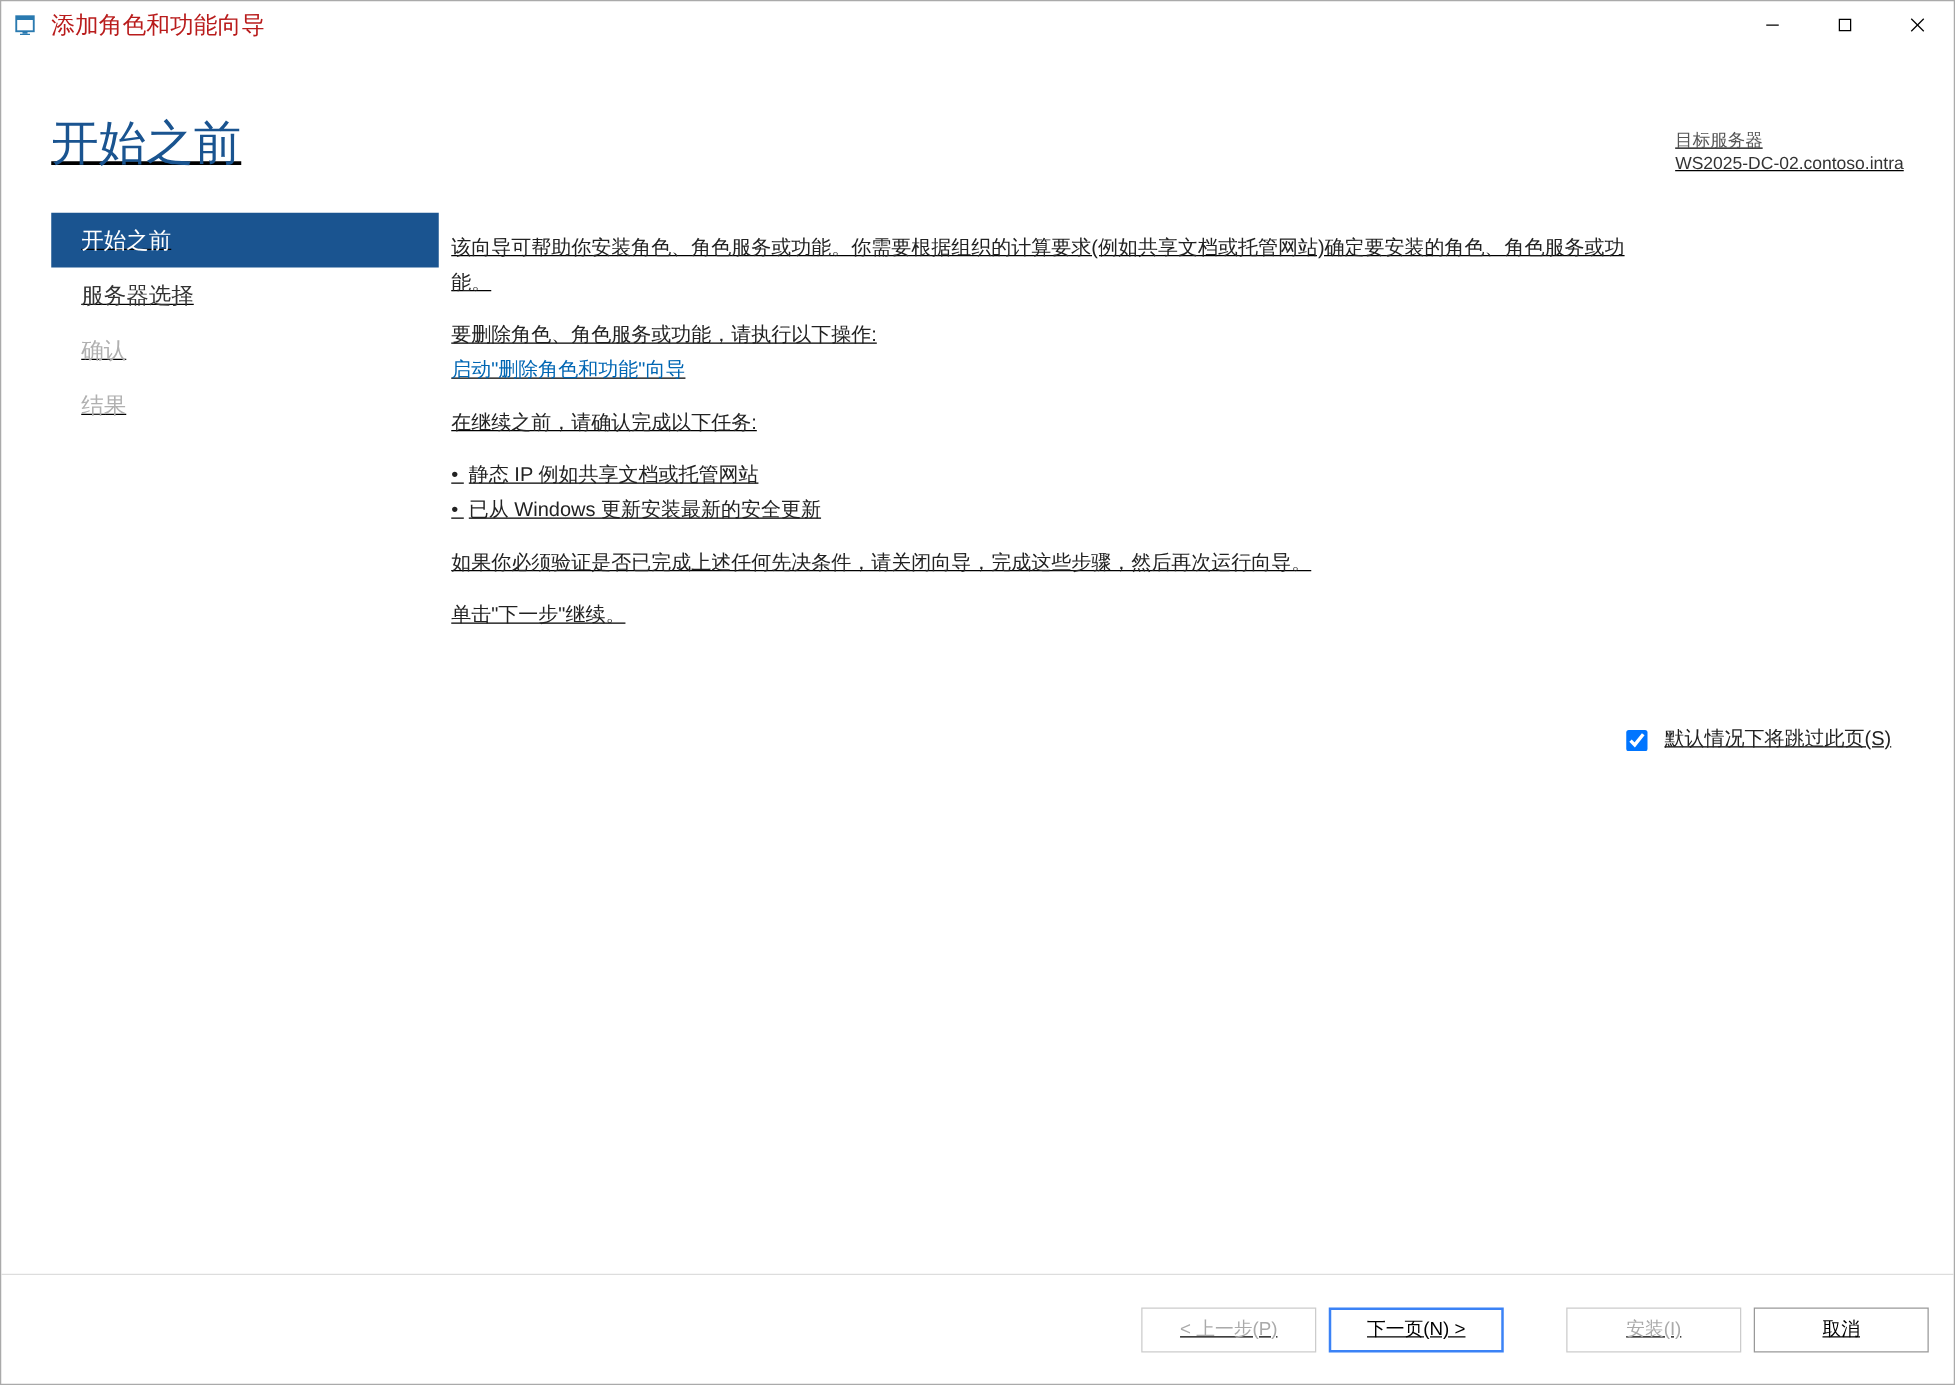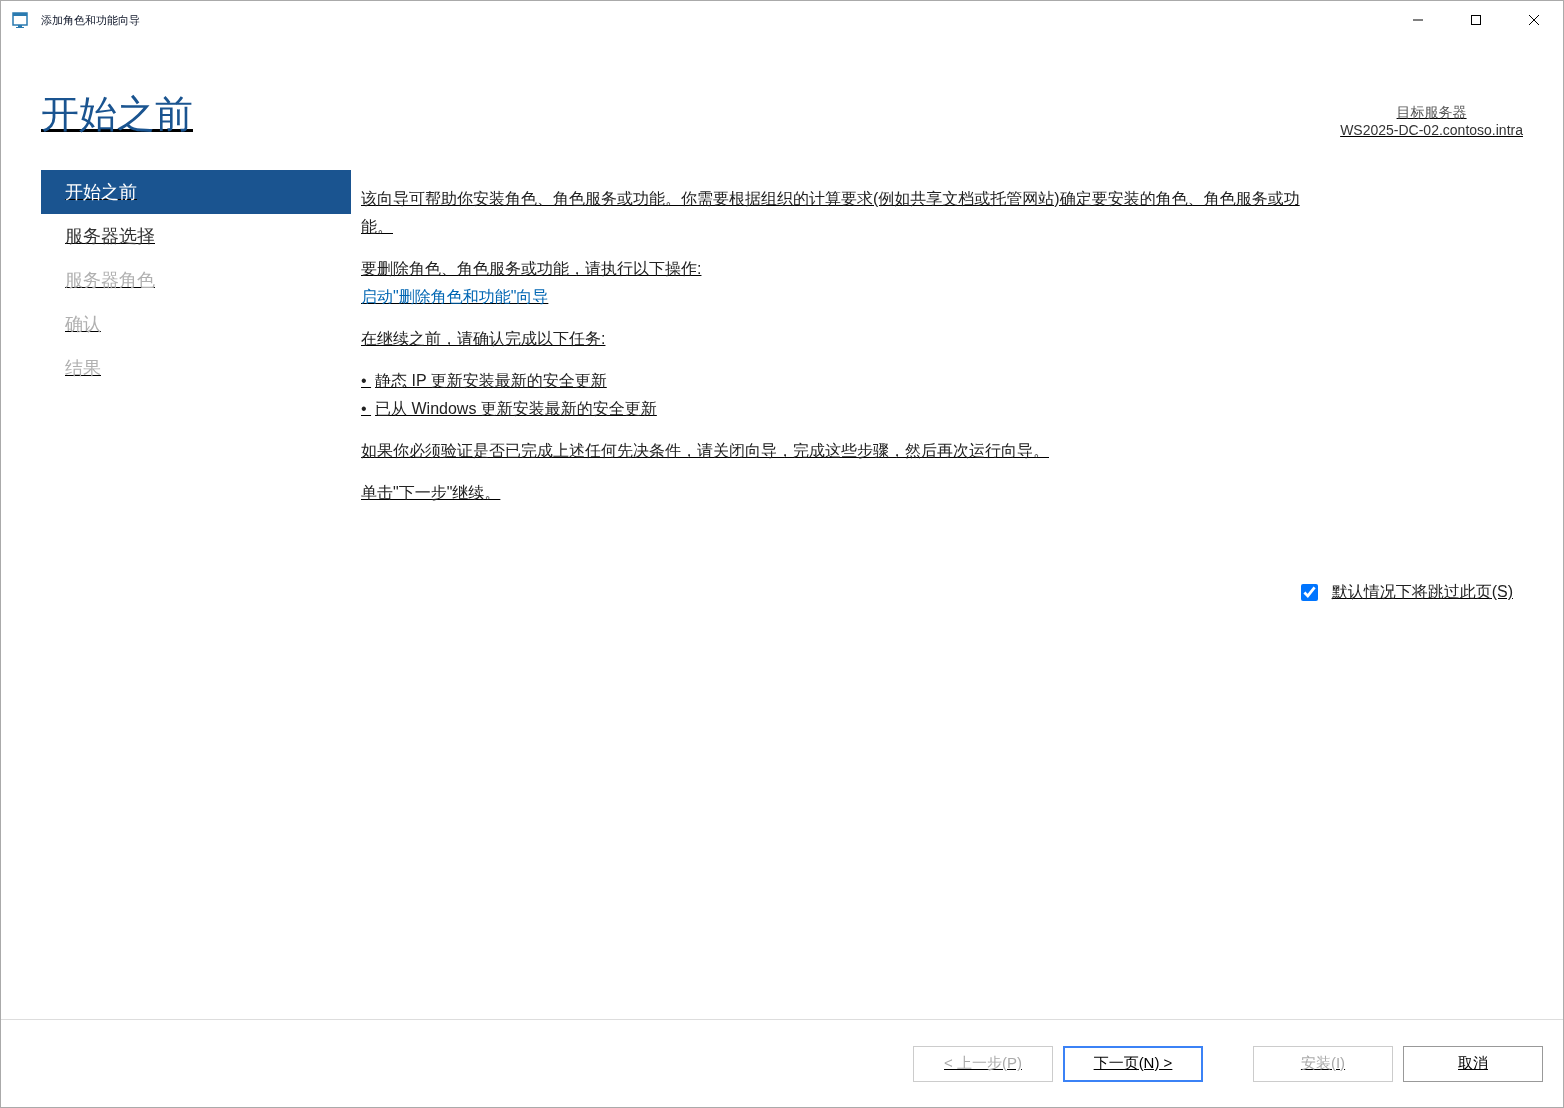--- a/index.html
+++ b/index.html
@@ -20,22 +20,22 @@
       padding-left: 10px;
     }
     .titlebar-icon {
       width: 20px;
       height: 20px;
       margin-right: 10px;
       display: inline-block;
     }
     .titlebar-icon svg { display: block; }
     .titlebar-title {
-      font-size: 11px;
-      color: #0f172a;
+      font-size: 19px;
+      color: #b91c1c;
       flex: 1;
     }
     .window-controls {
       display: flex;
       height: 100%;
     }
     .win-btn {
       width: 58px;
       display: flex;
       align-items: center;
@@ -54,21 +54,21 @@
       align-items: flex-start;
       padding: 50px 40px 30px 40px;
     }
     .page-title {
       font-size: 38px;
       font-weight: 300;
       color: #1a5490;
       flex: 1;
     }
     .target-info {
-      text-align: center;
+      text-align: left;
       font-size: 14px;
       color: #555;
       margin-top: 15px;
     }
     .target-label { color: #555; }
     .target-name { color: #333; }
     .body-row {
       flex: 1;
       display: flex;
       padding: 0 40px;
@@ -193,33 +193,32 @@
     <div class="target-info">
       <div class="target-label">目标服务器</div>
       <div class="target-name">WS2025-DC-02.contoso.intra</div>
     </div>
   </div>
 
   <div class="body-row">
     <div class="sidebar">
       <div class="sidebar-item selected">开始之前</div>
       <div class="sidebar-item">服务器选择</div>
-      <div class="sidebar-item disabled">服务器角色</div>
       <div class="sidebar-item disabled">确认</div>
       <div class="sidebar-item disabled">结果</div>
     </div>
 
     <div class="main">
       <div class="main-text">
         <p>该向导可帮助你安装角色、角色服务或功能。你需要根据组织的计算要求(例如共享文档或托管网站)确定要安装的角色、角色服务或功能。</p>
         <p style="margin-bottom:0">要删除角色、角色服务或功能，请执行以下操作:</p>
         <p><span class="link">启动"删除角色和功能"向导</span></p>
         <p>在继续之前，请确认完成以下任务:</p>
         <ul class="bullet-list">
-          <li>静态 IP 更新安装最新的安全更新</li>
+          <li>静态 IP 例如共享文档或托管网站</li>
           <li>已从 Windows 更新安装最新的安全更新</li>
         </ul>
         <p>如果你必须验证是否已完成上述任何先决条件，请关闭向导，完成这些步骤，然后再次运行向导。</p>
         <p>单击"下一步"继续。</p>
       </div>
       <div class="skip-row">
         <input type="checkbox" checked="" style="">
         <span>默认情况下将跳过此页(S)</span>
       </div>
     </div>

